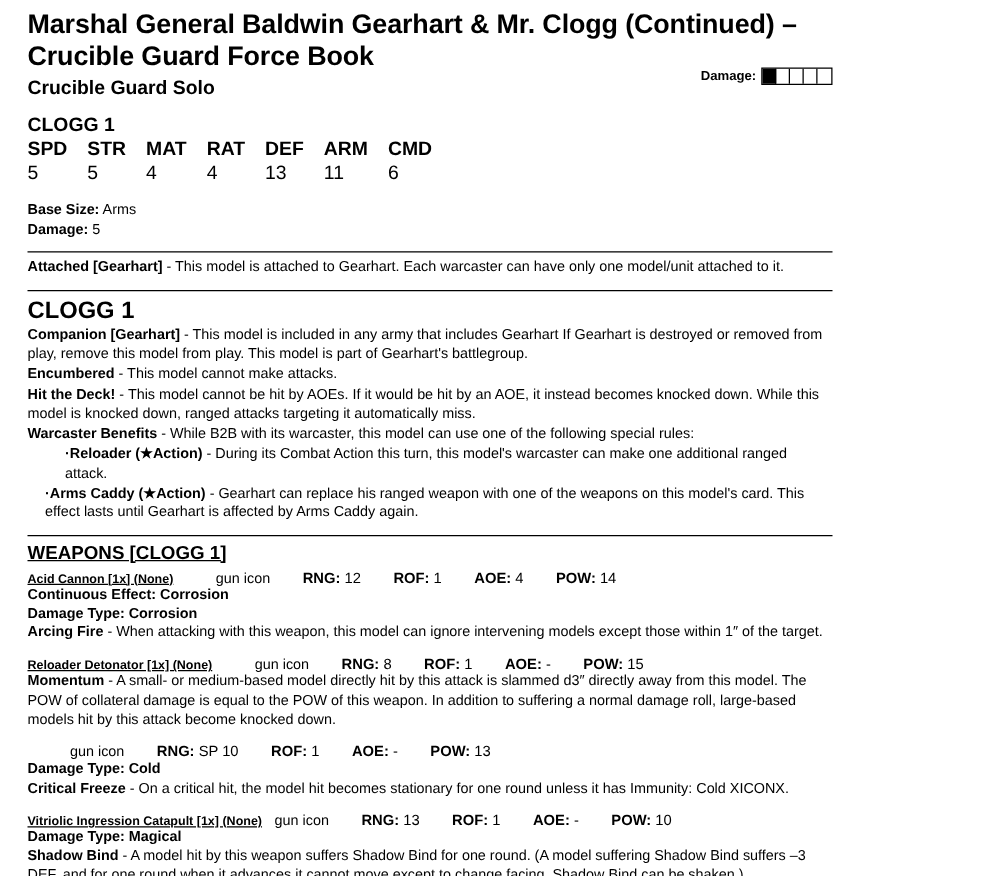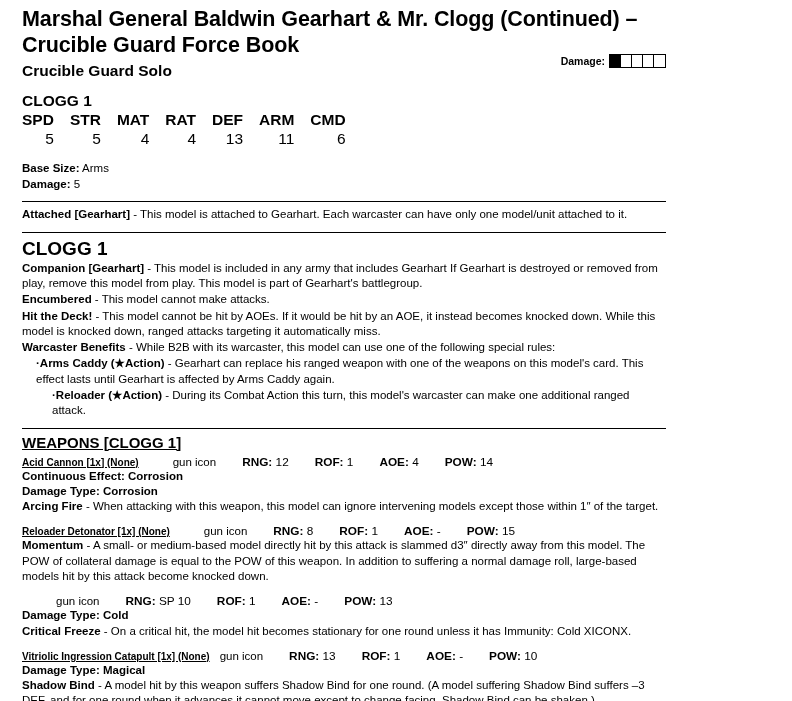--- a/index.html
+++ b/index.html
@@ -66,21 +66,21 @@
     font-size: 15.5px;
     font-weight: bold;
     margin-bottom: 1px;
   }
   table.stats {
     border-collapse: collapse;
     font-size: 15.5px;
   }
   table.stats td {
     padding: 0 16px 0 0;
-    text-align: right;
+    text-align: left;
     font-weight: bold;
     white-space: nowrap;
     margin-top: 24px;
   }
   table.stats tr.values td {
     font-weight: normal;
     padding-top: 1px;
   }
 
   .meta { margin-top: 13px; font-size: 11.5px; line-height: 1.35; }
@@ -217,22 +217,22 @@
     <p class="para"><b>Attached [Gearhart]</b><span> - This model is attached to Gearhart. Each warcaster can have only one model/unit attached to it.</span></p>
 
     <hr class="rule">
 
     <h2 class="section">CLOGG 1</h2>
 
     <p class="para"><b>Companion [Gearhart]</b><span> - This model is included in any army that includes Gearhart If Gearhart is destroyed or removed from play, remove this model from play. This model is part of Gearhart's battlegroup.</span></p>
     <p class="para"><b>Encumbered</b><span> - This model cannot make attacks.</span></p>
     <p class="para"><b>Hit the Deck!</b><span> - This model cannot be hit by AOEs. If it would be hit by an AOE, it instead becomes knocked down. While this model is knocked down, ranged attacks targeting it automatically miss.</span></p>
     <p class="para"><b>Warcaster Benefits</b><span> - While B2B with its warcaster, this model can use one of the following special rules:</span></p>
+    <p class="para ind2"><b>·Reloader (★Action)</b><span> - During its Combat Action this turn, this model's warcaster can make one additional ranged attack.</span></p>
     <p class="para ind"><b>·Arms Caddy (★Action)</b><span> - Gearhart can replace his ranged weapon with one of the weapons on this model's card. This effect lasts until Gearhart is affected by Arms Caddy again.</span></p>
-    <p class="para ind2"><b>·Reloader (★Action)</b><span> - During its Combat Action this turn, this model's warcaster can make one additional ranged attack.</span></p>
 
     <hr class="rule">
 
     <h2 class="section small underline">WEAPONS [CLOGG 1]</h2>
 
     <div class="weapon">
       <div class="weapon-head">
         <span class="weapon-name">Acid Cannon [1x] (None)</span>
         <span class="weapon-icon">gun icon</span>
         <span class="weapon-stats">

